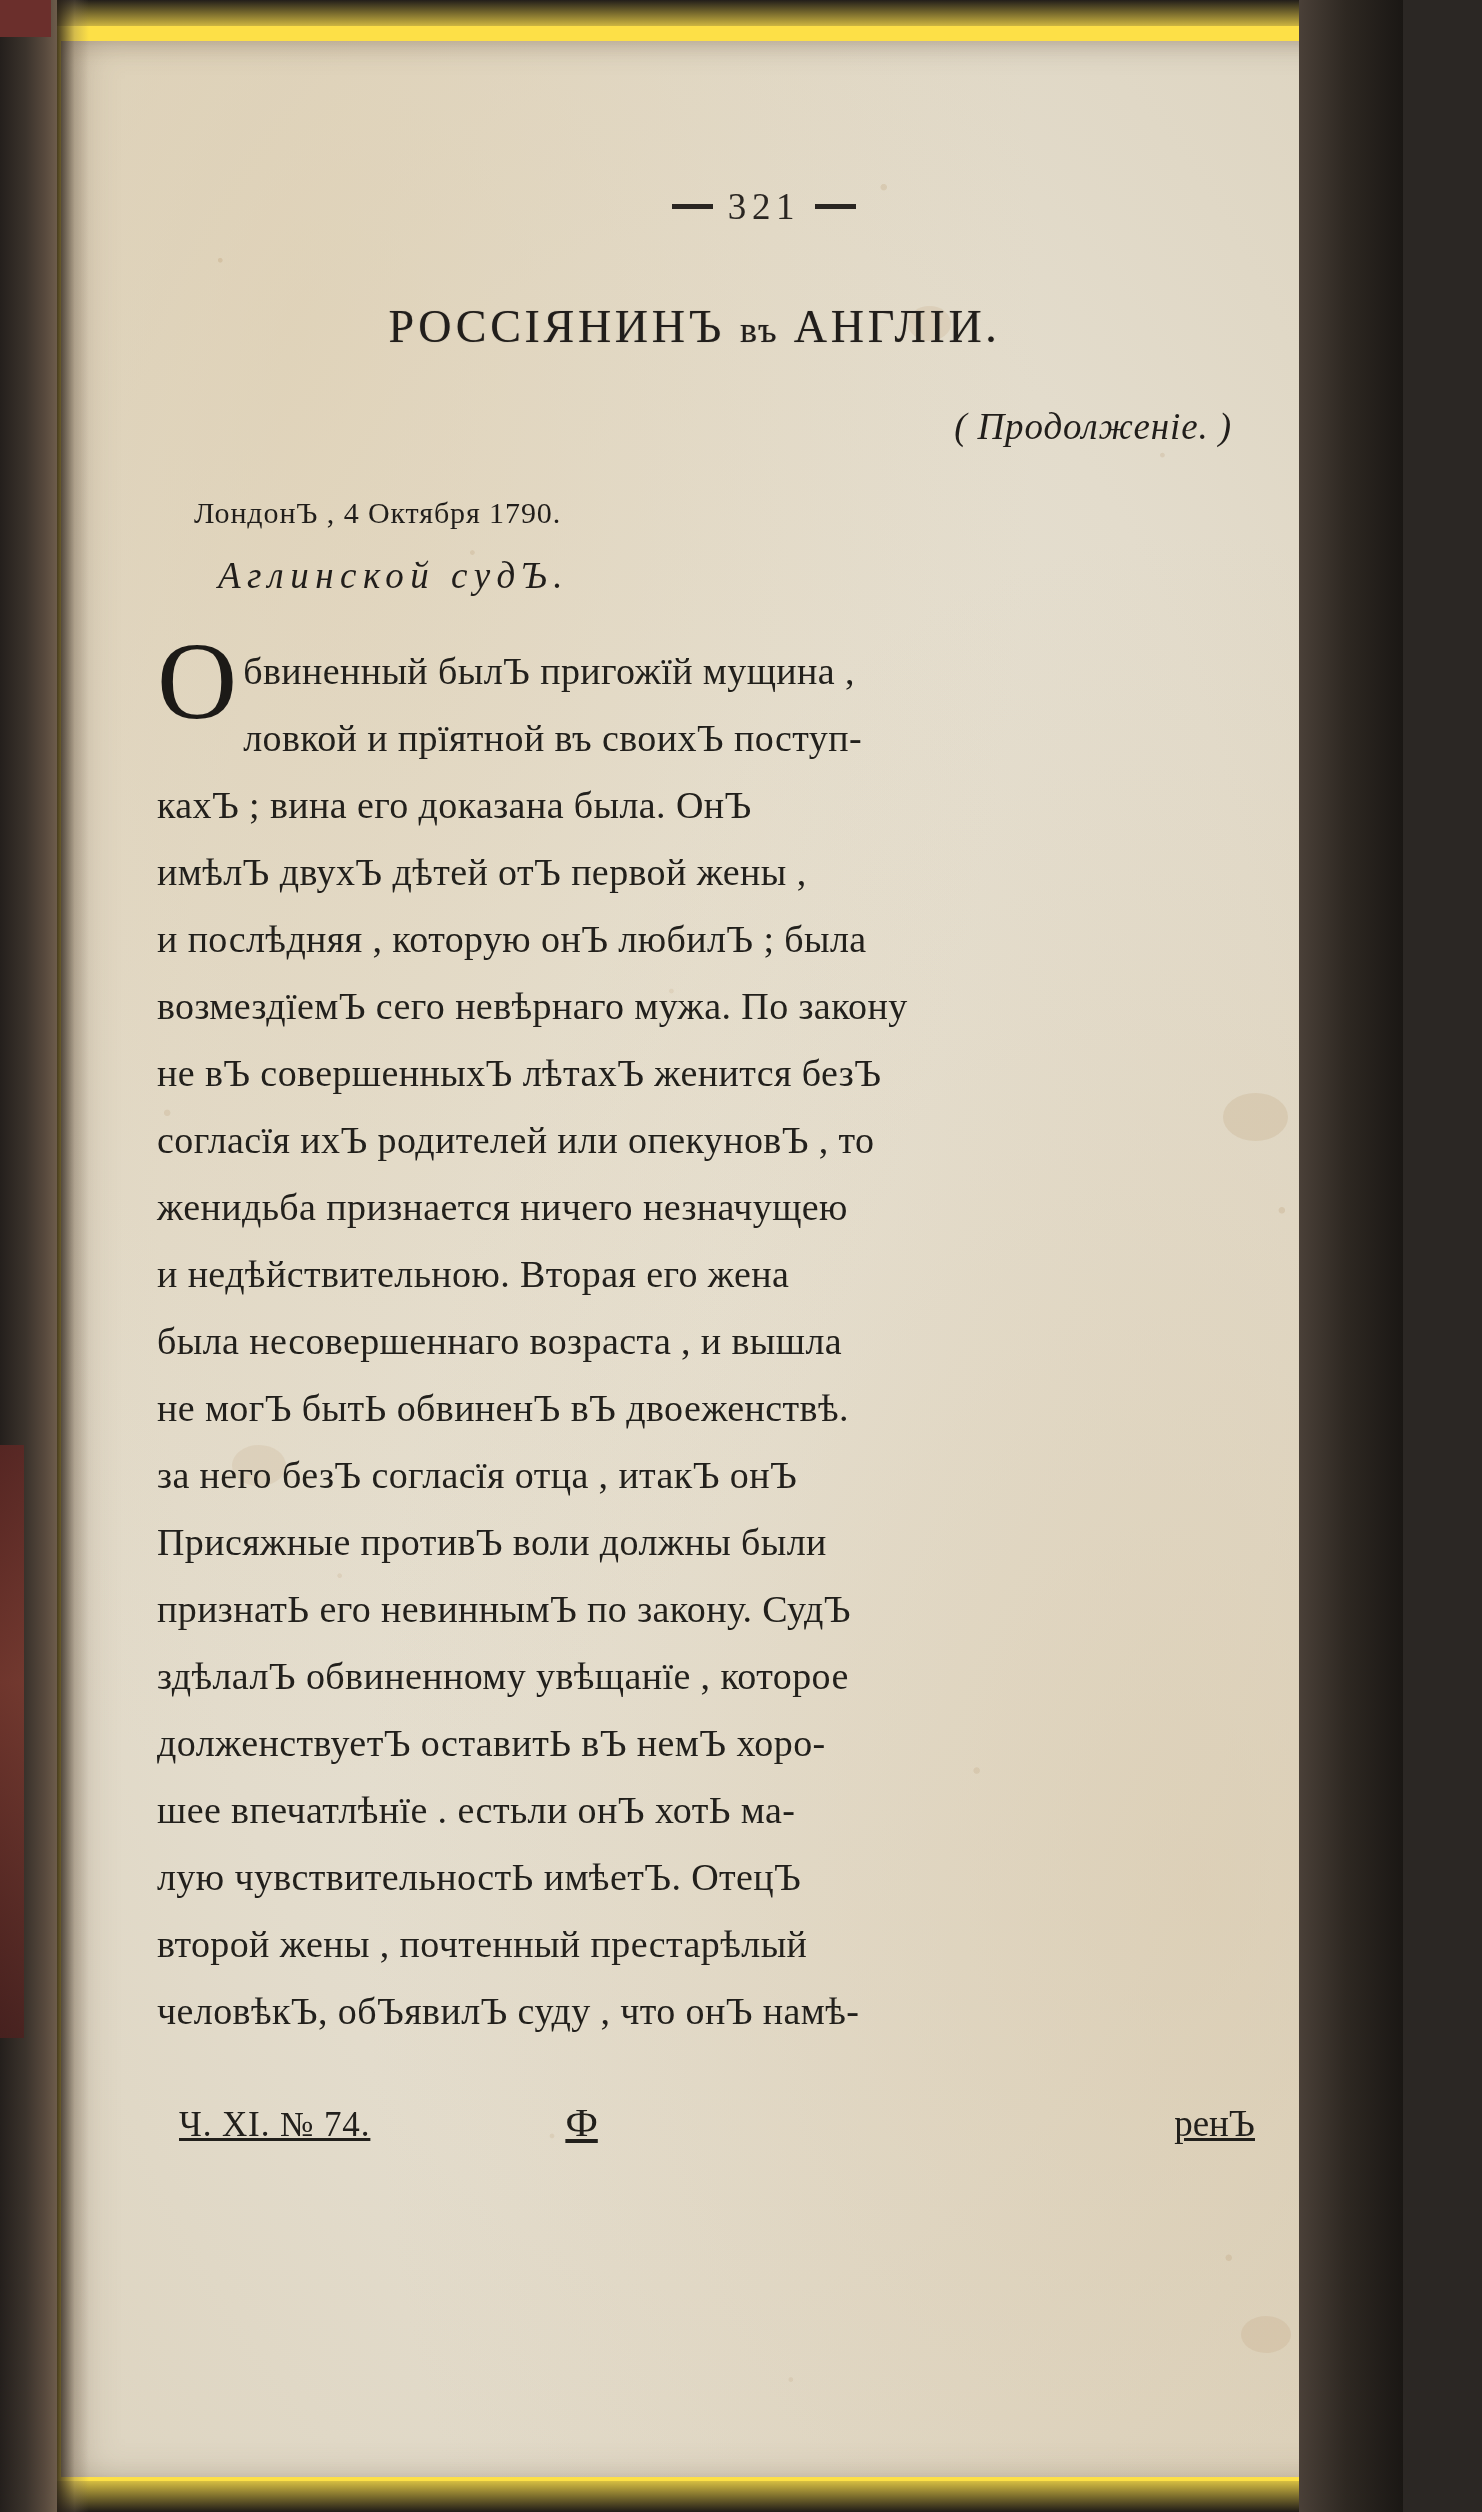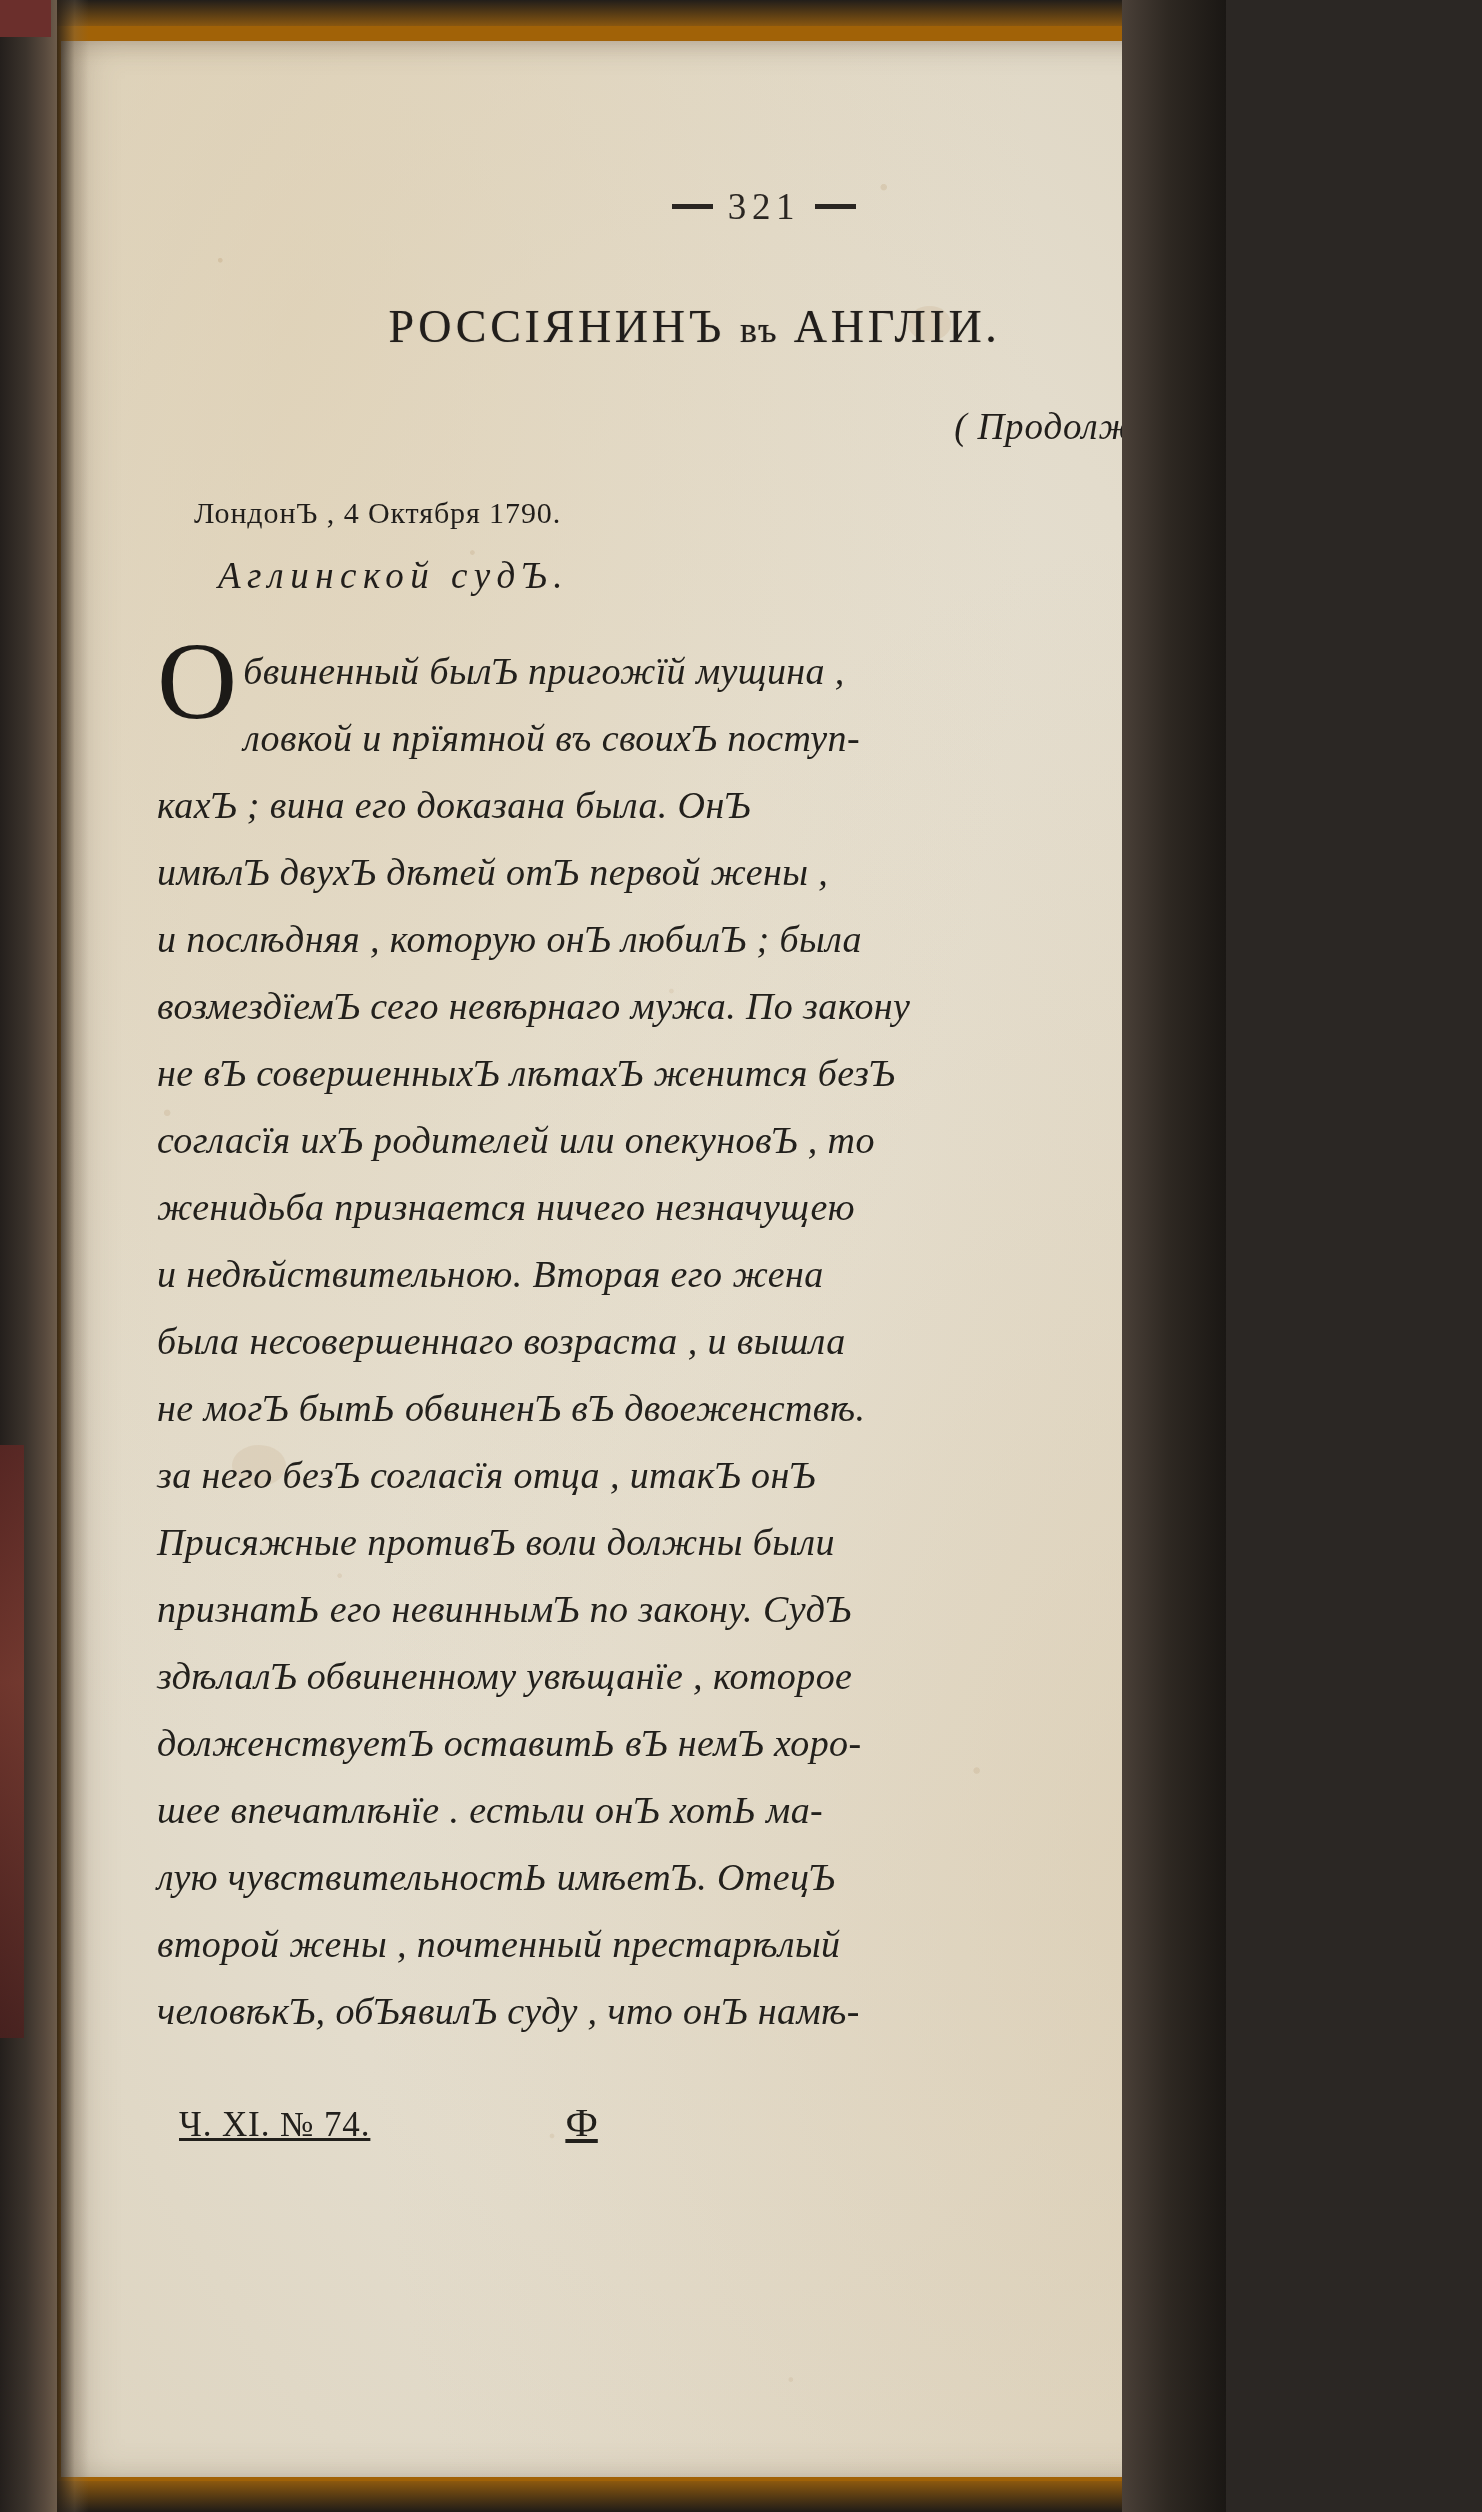--- a/index.html
+++ b/index.html
@@ -10,23 +10,23 @@
   body {
     width: 1482px;
     height: 2512px;
     overflow: hidden;
     font-family: "Liberation Serif", "DejaVu Serif", serif;
   }
 
   
   #scan {
     position: relative;
-    width: 1226px;
+    width: 1403px;
     height: 2512px;
-    background: #a16207;
+    background: #fde047;
     overflow: hidden;
   }
 
   
   .gutter-dark {
     position: absolute;
     left: 0; top: 0;
     width: 57px; height: 100%;
     background: linear-gradient(90deg,#241f1c 0%, #3b332c 45%, #57493d 78%, #6d5c4b 100%);
     z-index: 6;
@@ -199,21 +199,20 @@
     font-size: 111px;
     line-height: 89px;
     padding: 3.7px 5.6px 0 0;
     margin-top: -5.6px;
     font-family: "Liberation Serif", serif;
     color: #1c1a17;
   }
   .body .ln {
     display: block;
     white-space: nowrap;
-    font-style: italic;
   }
   .indent1 { padding-left: 80px; }
 
   
   .footline {
     position: absolute;
     left: 157px;
     top: 2098px;
     width: 1098px;
     display: flex;

